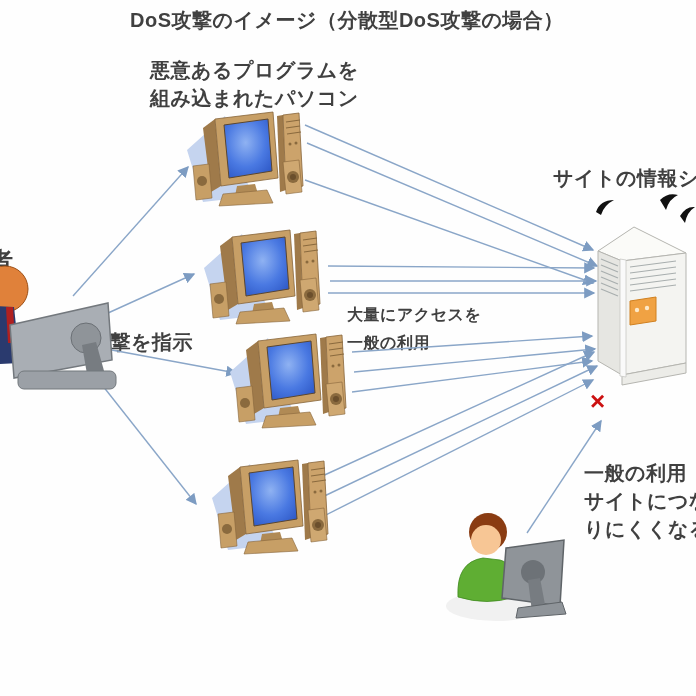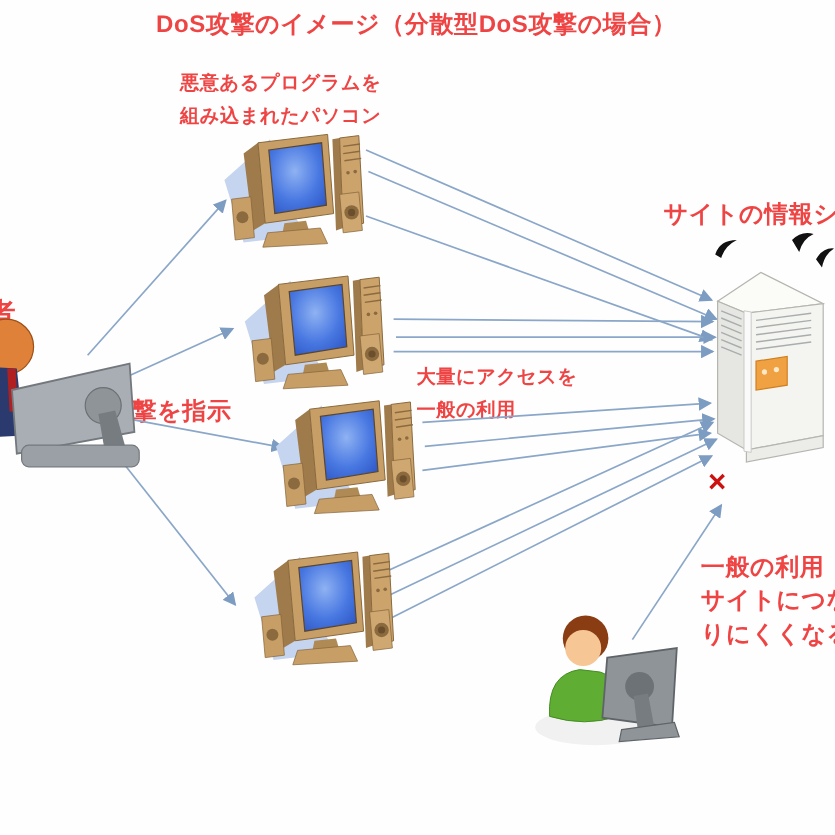--- a/index.html
+++ b/index.html
@@ -1,26 +1,26 @@
 <!DOCTYPE html>
 <html><head>
 <meta charset="utf-8">
 <style>
   html,body{margin:0;padding:0;background:#ffffff;}
   #canvas{
     position:relative;width:696px;height:696px;overflow:hidden;
     background:#fefefe;font-family:"Liberation Sans","DejaVu Sans",sans-serif;
   }
   .label{
-    position:absolute;color:#ef4444;font-weight:bold;white-space:nowrap;
+    position:absolute;color:#404040;font-weight:bold;white-space:nowrap;
     letter-spacing:0.5px;
   }
   .label div{line-height:28px;}
   #title{left:130px;top:7px;font-size:20px;}
-  #zombie-label{left:150px;top:56px;font-size:16px;}
+  #zombie-label{left:150px;top:56px;font-size:20px;}
   #attacker-partial{left:-11px;top:245px;font-size:24px;}
   #command-label{left:90px;top:329px;font-size:20px;}
   #flood-label{left:347px;top:301px;font-size:16px;}
   #server-label{left:553px;top:165px;font-size:20px;}
   #user-label{left:584px;top:459px;font-size:20px;}
   #blocked-mark{left:590px;top:386px;font-size:26px;color:#cc1111;font-weight:bold;}
   .gfx{position:absolute;}
   #arrow-layer{left:0;top:0;}
 </style>
 </head>

